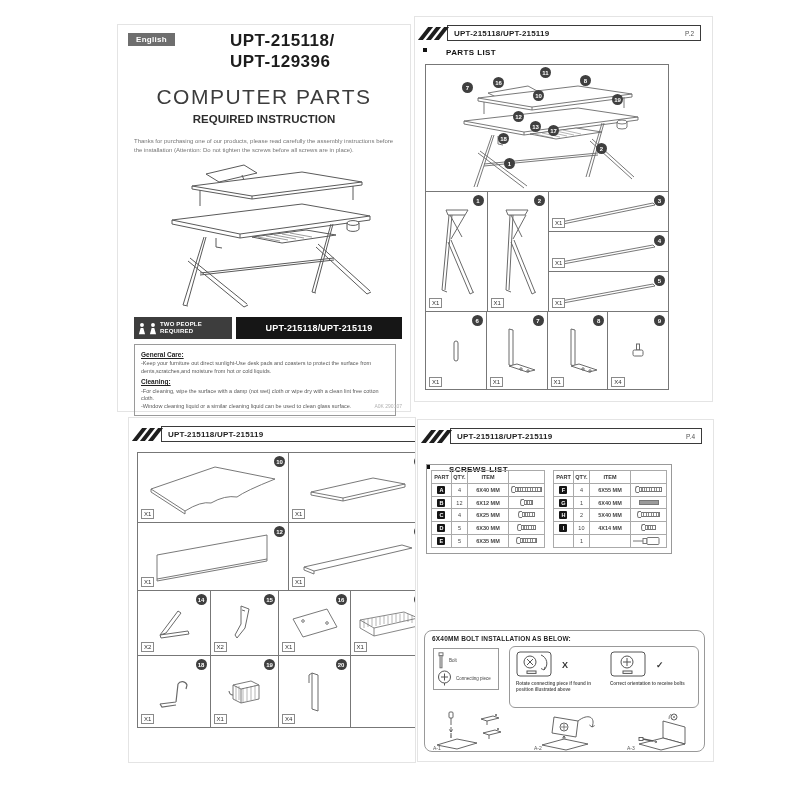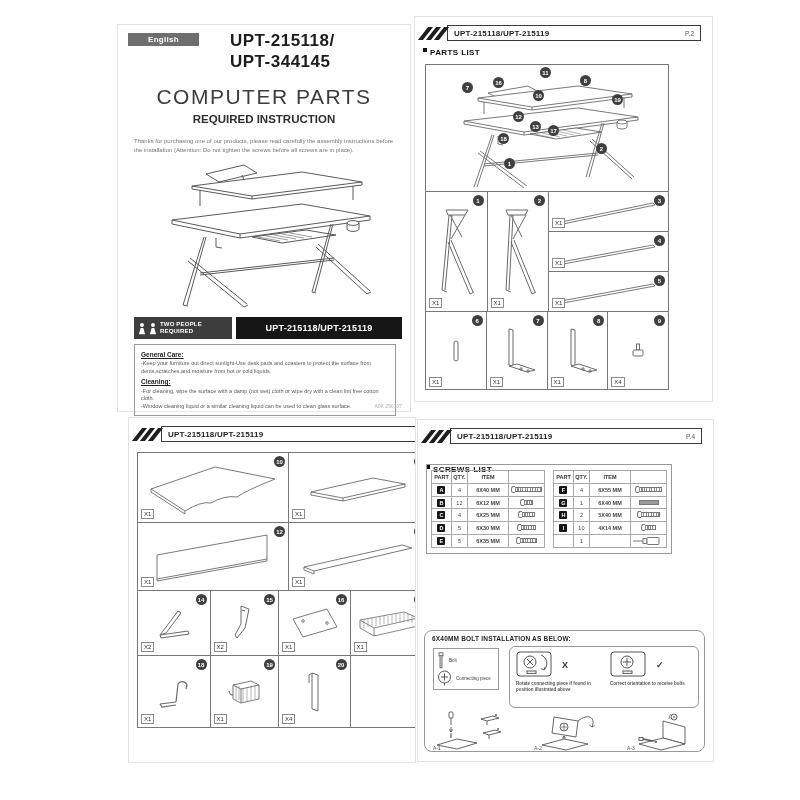--- a/index.html
+++ b/index.html
@@ -5,21 +5,21 @@
   html,body{margin:0;padding:0;background:#fff;}
   #canvas{position:relative;width:800px;height:800px;background:#fff;overflow:hidden;
           font-family:"Liberation Sans",sans-serif;color:#333;}
   .sheet{position:absolute;background:#fff;border:1px solid #e4e4e4;}
   .abs{position:absolute;}
   svg{display:block;}
 
   
   #cover{left:117px;top:24px;width:292px;height:386px;}
   .eng-badge{left:10px;top:8px;background:#6e6e6e;color:#fff;font-size:8px;font-weight:bold;
-             padding:2px 20px;letter-spacing:.3px;}
+             padding:2px 8px;letter-spacing:.3px;}
   .model-title{left:112px;top:6px;width:176px;text-align:left;font-size:17px;font-weight:bold;
                line-height:1.22;color:#1c1c1c;letter-spacing:.5px;}
   .cover-title{top:60px;left:0;width:100%;text-align:center;font-size:21px;color:#3c3c3c;letter-spacing:1.5px;}
   .cover-sub{top:88px;left:0;width:100%;text-align:center;font-size:11.5px;font-weight:bold;color:#2e2e2e;}
   .intro{left:16px;top:112px;width:260px;font-size:6px;line-height:1.55;color:#767676;}
   .desk-art{left:36px;top:136px;}
   .badge-row{left:16px;top:292px;display:flex;}
   .two-people{width:98px;height:22px;background:#3d3d3d;color:#fff;display:flex;align-items:center;
               gap:3px;padding:0 4px;box-sizing:border-box;margin-right:4px;}
   .two-people .lbl{font-size:6px;font-weight:bold;line-height:1.15;letter-spacing:.2px;}
@@ -30,21 +30,21 @@
   .care-h{font-size:6.5px;font-weight:bold;color:#222;text-decoration:underline;margin:2px 0 1px 0;}
   .doc-code{right:8px;bottom:2px;font-size:5px;color:#b0b0b0;}
 
   
   .hdr{left:8px;top:8px;height:16px;display:flex;align-items:center;}
   .hatch{width:5px;height:13px;background:#1e1e1e;transform:skewX(-38deg);margin-right:3px;}
   .hbar{border:1.5px solid #3a3a3a;height:14px;display:flex;align-items:center;
         justify-content:space-between;padding:0 6px;box-sizing:content-box;background:#fff;}
   .htitle{font-size:8px;font-weight:bold;color:#1d1d1d;letter-spacing:.2px;white-space:nowrap;}
   .pno{font-size:6.5px;color:#555;margin-left:8px;white-space:nowrap;}
-  .sect{display:flex;align-items:flex-start;gap:3px;}
+  .sect{display:flex;align-items:flex-start;gap:19px;}
   .sq{width:4px;height:4px;background:#111;}
   .sect .lbl{font-size:8px;font-weight:bold;color:#111;letter-spacing:.4px;white-space:nowrap;}
 
   
   .pbox{border:1px solid #777;box-sizing:border-box;}
   .prow{display:flex;border-bottom:1px solid #777;box-sizing:border-box;}
   .prow:last-child{border-bottom:none;}
   .cell{position:relative;display:flex;align-items:center;justify-content:center;
         border-right:1px solid #777;box-sizing:border-box;}
   .cell:last-child{border-right:none;}
@@ -96,21 +96,21 @@
 </style>
 </head>
 <body>
 
 <div id="canvas">
 
   <div class="sheet" id="cover">
     <div class="abs eng-badge">English</div>
     <div class="abs model-title">
       <div>UPT-215118/</div>
-      <div>UPT-344145</div>
+      <div>UPT-129396</div>
     </div>
     <div class="abs cover-title">COMPUTER PARTS</div>
     <div class="abs cover-sub">REQUIRED INSTRUCTION</div>
     <div class="abs intro">Thanks for purchasing one of our products, please read carefully the assembly instructions before the installation (Attention: Do not tighten the screws before all screws are in place).</div>
 
     <svg class="abs desk-art" width="228" height="152" viewBox="0 0 228 152" fill="none" stroke="#5a5a5a" stroke-width="1">
 
       <path d="M52,13 L90,4 L103,12 L65,21 Z" fill="#fff"></path>
       <path d="M70,21 l2,6 M88,14 l2,5"></path>
 

